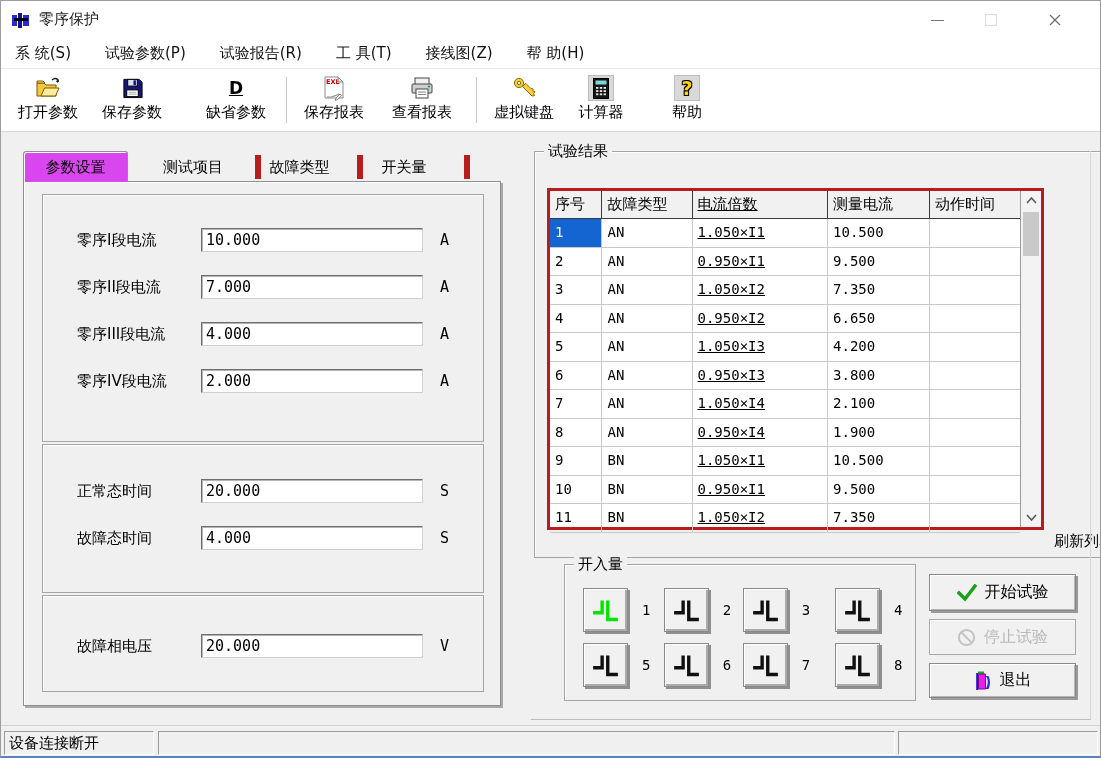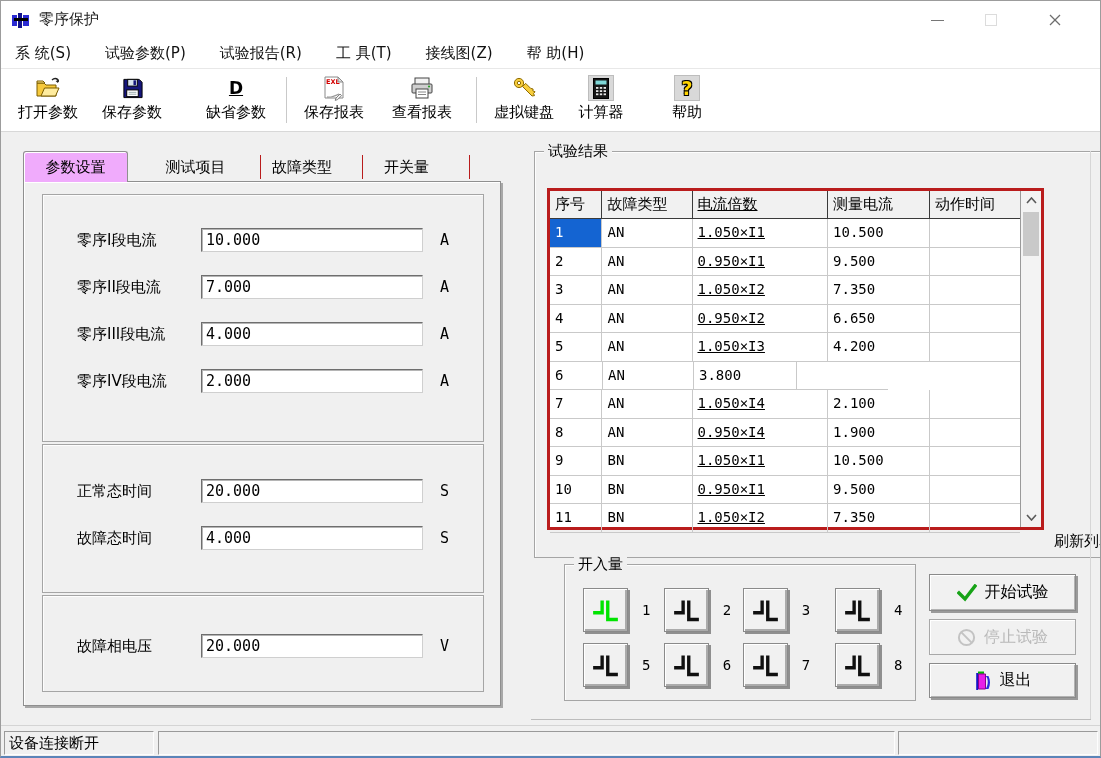--- a/index.html
+++ b/index.html
@@ -26,23 +26,23 @@
   .tbtn { position:absolute; top:4px; height:55px; display:flex; flex-direction:column; align-items:center; justify-content:flex-start; background:transparent; border:none; font-size:15px; color:#000; font-family:inherit; }
   .tbtn .ticon { height:30px; display:flex; align-items:center; justify-content:center; }
   .tile { background:#d9d9d9; border:1px solid #bdbdbd; width:26px; height:26px; display:flex; align-items:center; justify-content:center; }
   .tsep { position:absolute; top:8px; height:46px; border-left:1px solid #c9c9c9; }
   .d-glyph { font-size:17px; font-weight:bold; text-decoration:underline; color:#000; }
   .q-glyph { font-size:19px; font-weight:bold; color:#ffd400;
     text-shadow:1px 1px 0 #000,-1px -1px 0 #000,1px -1px 0 #000,-1px 1px 0 #000; }
   
   .tabstrip { position:absolute; left:22px; top:150px; width:478px; height:31px; }
   .tab { position:absolute; font-size:15px; color:#000; display:flex; align-items:center; justify-content:center; background:transparent; border:none; font-family:inherit; }
-  .tab.active { left:0; top:0; width:105px; height:31px; background:#f0abfc;
+  .tab.active { left:0; top:0; width:105px; height:31px; background:#d946ef;
     border:1px solid #8f8f8f; border-bottom:none; border-radius:3px 3px 0 0; box-shadow:inset 1px 1px 0 #fff; z-index:3; }
-  .tab.flat { top:4px; height:24px; border-right:1px solid #b91c1c; }
+  .tab.flat { top:4px; height:24px; border-right:6px solid #b91c1c; }
   .tab2 { left:108px; width:130px; } .tab3 { left:219px; width:121px; } .tab4 { left:321px; width:126px; }
   .tabpage { position:absolute; left:22px; top:180px; width:478px; height:525px; background:#f0f0f0;
     border:1px solid #8f8f8f; box-shadow:inset 1px 1px 0 #ffffff, 2px 2px 0 #a8a8a8; z-index:2; }
   .groupbox { position:absolute; left:18px; width:442px; border:1px solid #a5a5a5; box-shadow:inset 1px 1px 0 #fdfdfd; }
   .gb1 { top:12px; height:248px; padding-top:33px; }
   .gb2 { top:262px; height:149px; padding-top:34px; }
   .gb3 { top:413px; height:97px; padding-top:38px; }
   .f-row { display:flex; align-items:center; padding-left:34px; height:24px; margin-bottom:23px; }
   .f-label { width:124px; font-size:15px; color:#000; }
   .f-input { width:222px; height:24px; background:#fff; border:1px solid; border-color:#6e6e6e #cfcfcf #cfcfcf #6e6e6e;
@@ -327,20 +327,21 @@
             <div class="trow">
               <div class="tc w0">5</div>
               <div class="tc w1">AN</div>
               <div class="tc w2">1.050×I3</div>
               <div class="tc w3">4.200</div>
               <div class="tc w4"></div>
             </div>
             <div class="trow">
               <div class="tc w0">6</div>
               <div class="tc w1">AN</div>
+              <div class="tc w2">0.950×I3</div>
               <div class="tc w3">3.800</div>
               <div class="tc w4"></div>
             </div>
             <div class="trow">
               <div class="tc w0">7</div>
               <div class="tc w1">AN</div>
               <div class="tc w2">1.050×I4</div>
               <div class="tc w3">2.100</div>
               <div class="tc w4"></div>
             </div>

